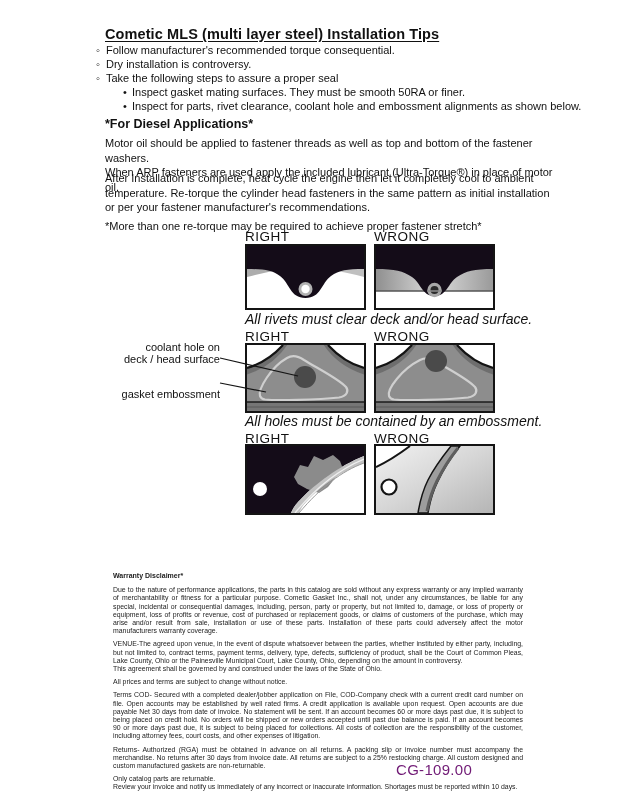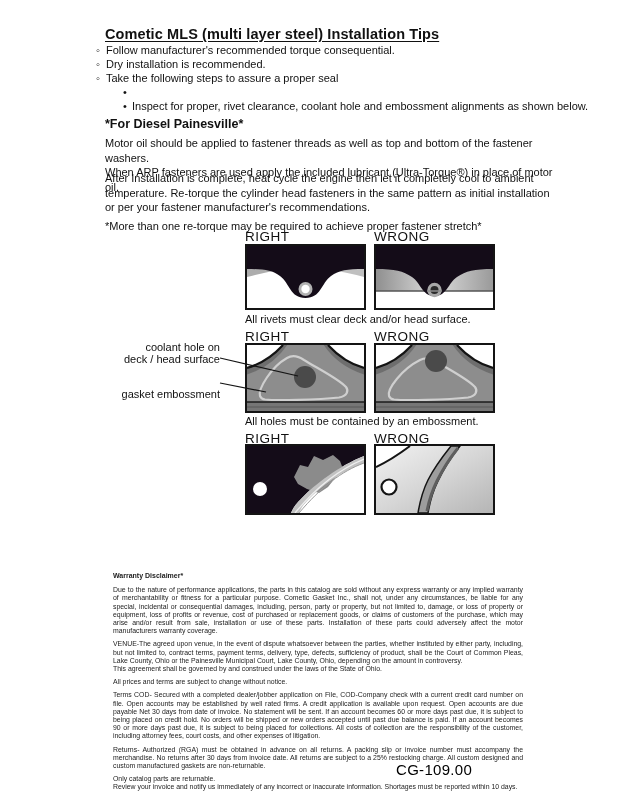--- a/index.html
+++ b/index.html
@@ -10,57 +10,58 @@
   .abs { position:absolute; }
   .doc-title { font-size:14.5px; font-weight:bold; text-decoration:underline; text-underline-offset:2px; letter-spacing:0.1px; }
   .bullet-row { display:flex; font-size:11px; line-height:14px; }
   .marker { width:10px; flex:0 0 10px; text-align:left; }
   .sub .marker { width:9px; flex-basis:9px; }
   .h2 { font-size:12.5px; font-weight:bold; }
   .body-text { font-size:11px; line-height:14.5px; white-space:pre-line; }
   .dg-label { font-size:13.5px; text-align:left; width:121px; letter-spacing:0.5px; }
   .dg-box { width:121px; border:2px solid #141414; box-sizing:border-box; background:#fff; }
   .dg-box svg { display:block; width:100%; height:100%; }
-  .caption { font-size:11px; line-height:13px; white-space:pre-line; }
+  .caption { font-size:14px; line-height:13px; white-space:pre-line;font-style:italic; }
   .side-label { font-size:11px; line-height:11.5px; text-align:right; white-space:pre-line; width:112px; }
   .legal { width:410px; font-size:6.9px; line-height:8.2px; text-align:justify; color:#222; }
   .legal .lp { margin:0 0 5px 0; white-space:pre-line; }
   .legal-heading { font-weight:bold; font-size:7px; margin-bottom:6px; }
-  .pagenum { font-size:15px; color:#000000; letter-spacing:0.3px; }
+  .pagenum { font-size:15px; color:#701a75; letter-spacing:0.3px; }
 </style>
 </head>
 <body>
 
 <div class="page">
 
   <div class="abs doc-title" style="left:97px; top:26px;">Cometic MLS (multi layer steel) Installation Tips</div>
 
   <div class="abs" style="left:88px; top:43px;">
     <div class="bullet-row">
       <span class="marker">◦</span>
       <span>Follow manufacturer's recommended torque consequential.</span>
     </div>
     <div class="bullet-row">
       <span class="marker">◦</span>
-      <span>Dry installation is recommended.</span>
+      <span>Dry installation is controversy.</span>
     </div>
     <div class="bullet-row">
       <span class="marker">◦</span>
       <span>Take the following steps to assure a proper seal</span>
     </div>
     <div class="bullet-row sub" style="margin-left:27px;">
       <span class="marker">•</span>
+      <span>Inspect gasket mating surfaces.  They must be smooth 50RA or finer.</span>
     </div>
     <div class="bullet-row sub" style="margin-left:27px;">
       <span class="marker">•</span>
-      <span>Inspect for proper, rivet clearance, coolant hole and embossment alignments as shown below.</span>
+      <span>Inspect for parts, rivet clearance, coolant hole and embossment alignments as shown below.</span>
     </div>
   </div>
 
-  <div class="abs h2" style="left:97px; top:117px;">*For Diesel Painesville*</div>
+  <div class="abs h2" style="left:97px; top:117px;">*For Diesel Applications*</div>
   <div class="abs body-text" style="left:97px; top:136px; width:460px;">Motor oil should be applied to fastener threads as well as top and bottom of the fastener washers.
 When ARP fasteners are used apply the included lubricant (Ultra-Torque®) in place of motor oil.</div>
   <div class="abs body-text" style="left:97px; top:171px; width:460px;">After Installation is complete, heat cycle the engine then let it completely cool to ambient
 temperature. Re-torque the cylinder head fasteners in the same pattern as initial installation
 or per your fastener manufacturer's recommendations.</div>
   <div class="abs body-text" style="left:97px; top:219px; width:460px;">*More than one re-torque may be required to achieve proper fastener stretch*</div>
 
   <div class="abs dg-label" style="left:237px; top:229px;">RIGHT</div>
   <div class="abs dg-label" style="left:366px; top:229px;">WRONG</div>
 

